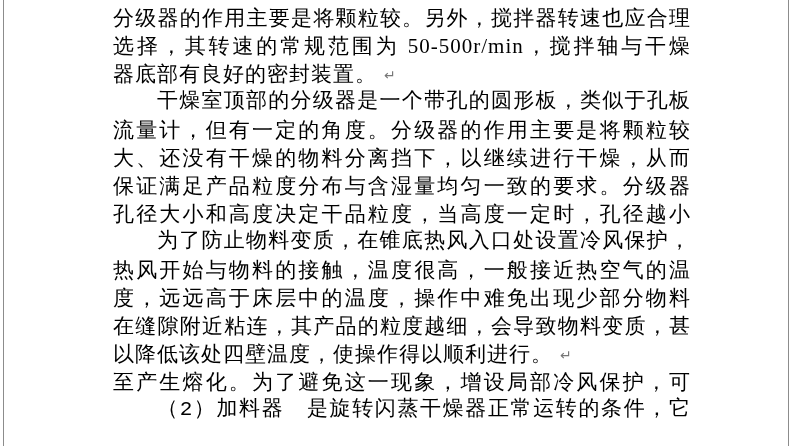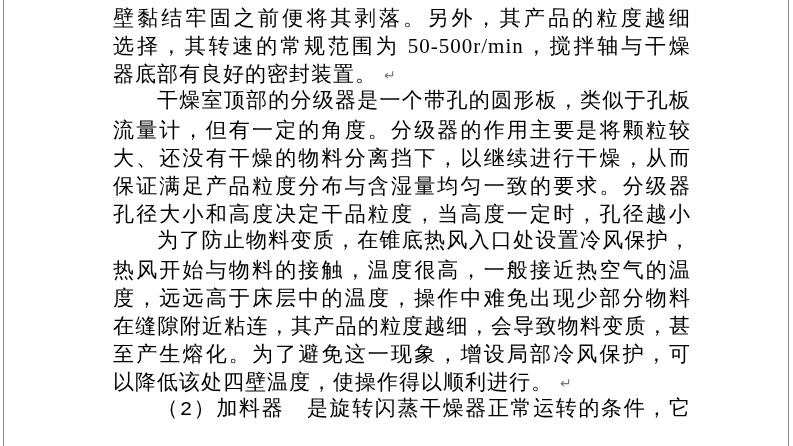--- a/index.html
+++ b/index.html
@@ -43,21 +43,21 @@
     vertical-align: 1px;
   }
 </style>
 </head>
 <body>
 
 <div class="page">
   <div class="edge edge-left"></div>
   <div class="edge edge-right"></div>
   <div class="text-block">
-  <div class="line justify"><span class="line-text">壁黏结牢固之前便将其剥落。另外，其产品的粒度越细</span></div>
+  <div class="line justify"><span class="line-text">分级器的作用主要是将颗粒较。另外，搅拌器转速也应合理</span></div>
 
   <div class="line justify"><span class="line-text">选择，其转速的常规范围为 50-500r/min，搅拌轴与干燥</span></div>
 
   <div class="line"><span class="line-text">器底部有良好的密封装置。</span><span class="pmark" style="color: rgb(119, 119, 119);">↵</span></div>
 
   <div class="line justify indent"><span class="line-text">干燥室顶部的分级器是一个带孔的圆形板，类似于孔板</span></div>
 
   <div class="line justify"><span class="line-text">流量计，但有一定的角度。分级器的作用主要是将颗粒较</span></div>
 
   <div class="line justify"><span class="line-text">大、还没有干燥的物料分离挡下，以继续进行干燥，从而</span></div>
@@ -68,19 +68,19 @@
 
 
   <div class="line justify indent"><span class="line-text">为了防止物料变质，在锥底热风入口处设置冷风保护，</span></div>
 
   <div class="line justify"><span class="line-text">热风开始与物料的接触，温度很高，一般接近热空气的温</span></div>
 
   <div class="line justify"><span class="line-text">度，远远高于床层中的温度，操作中难免出现少部分物料</span></div>
 
   <div class="line justify"><span class="line-text">在缝隙附近粘连，其产品的粒度越细，会导致物料变质，甚</span></div>
 
+  <div class="line"><span class="line-text">以降低该处四壁温度，使操作得以顺利进行。</span><span class="pmark" style="color: rgb(119, 119, 119);">↵</span></div>
+
   <div class="line justify"><span class="line-text">至产生熔化。为了避免这一现象，增设局部冷风保护，可</span></div>
-
-  <div class="line"><span class="line-text">以降低该处四壁温度，使操作得以顺利进行。</span><span class="pmark" style="color: rgb(119, 119, 119);">↵</span></div>
 
   <div class="line justify indent"><span class="line-text">（2）加料器　是旋转闪蒸干燥器正常运转的条件，它</span></div>
 </div>
 </div>
 
 </body></html>

